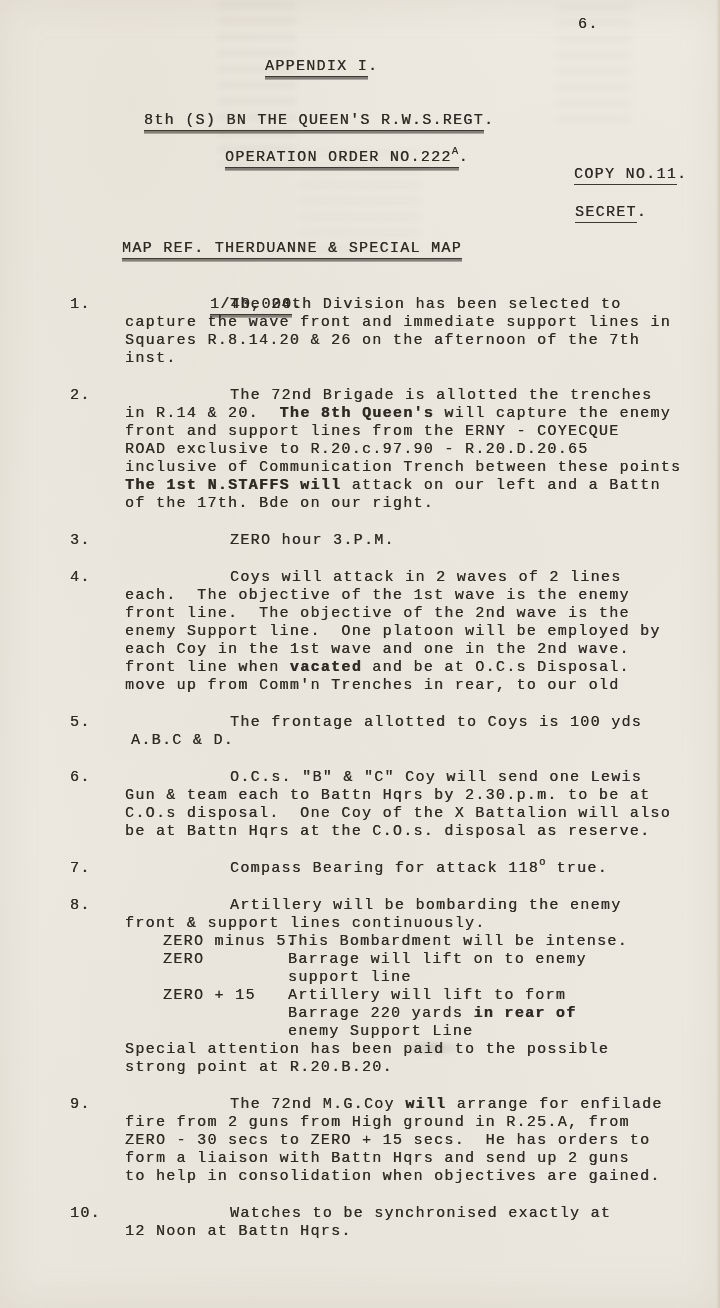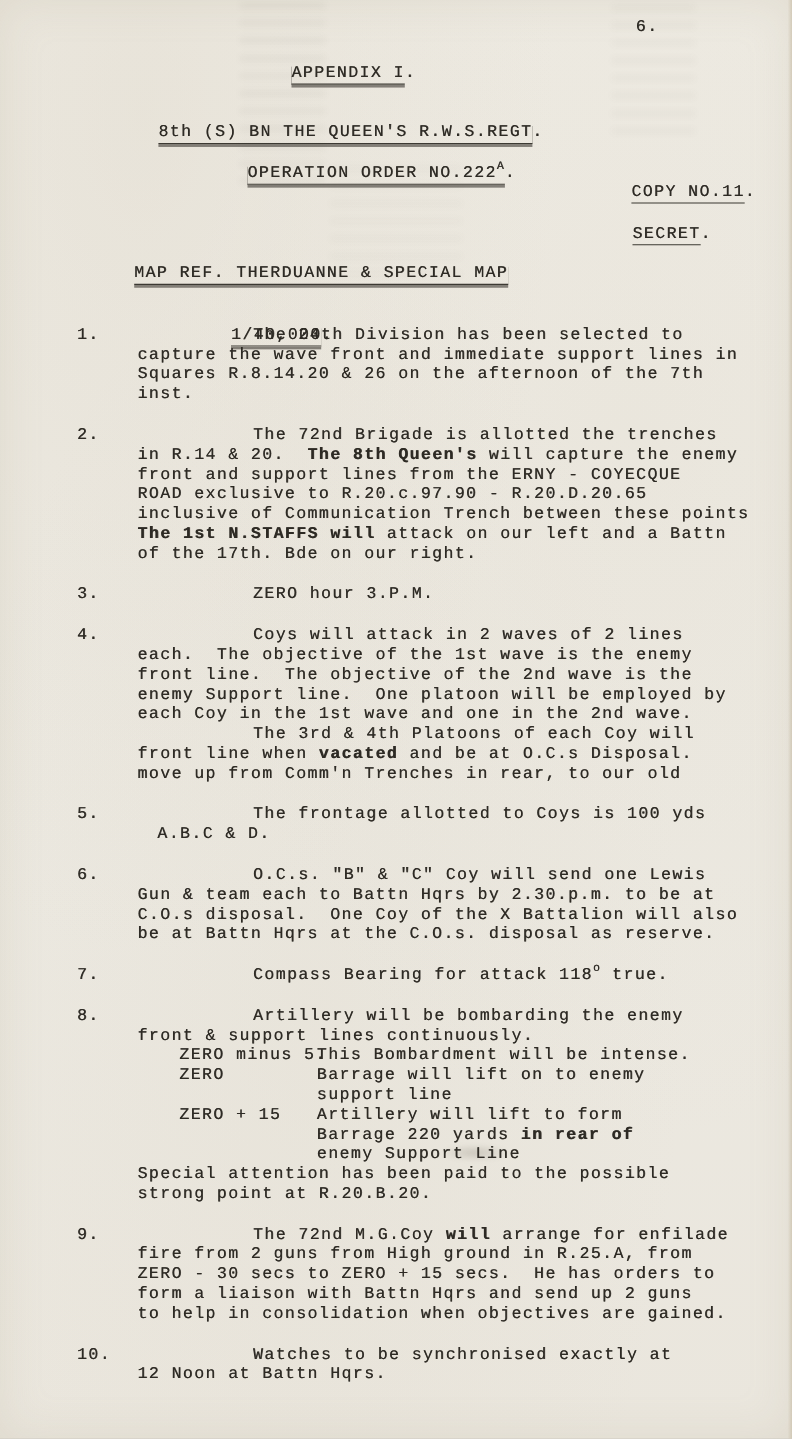--- a/index.html
+++ b/index.html
@@ -33,21 +33,21 @@
   .h-op{left:225px;top:149px;}
   .h-copy{left:574px;top:166px;}
   .h-map{left:122px;top:204px;}
   .h-map .l2{margin-left:88px;margin-top:2px;}
   .h-secret{left:575px;top:204px;}
   .docbody{position:absolute;left:125px;top:296px;width:588px;}
   .para{position:relative;margin-bottom:19px;}
   .para .num{position:absolute;left:-55px;top:0;}
   .line{white-space:pre;height:18px;}
   .line.first{margin-left:105px;}
-  .line.sub{margin-left:18px;}
+  .line.sub{margin-left:6px;}
   .line.zero{margin-left:38px;}
   .line.zero .c1{display:inline-block;width:125px;}
   .line.zcont{margin-left:163px;}
   .bold{font-weight:bold;text-shadow:0.5px 0 0 rgba(40,36,30,0.8);text-align:right;}
   
   .ghost{position:absolute;filter:blur(3px);opacity:0.10;pointer-events:none;
     background:repeating-linear-gradient(180deg, rgba(95,90,80,0.55) 0 6px, rgba(95,90,80,0) 6px 16px);}
   .g1{left:218px;top:2px;width:78px;height:165px;}
   .g2{left:556px;top:4px;width:76px;height:118px;opacity:0.07;}
   .g3{left:300px;top:150px;width:120px;height:110px;opacity:0.05;}
@@ -107,21 +107,20 @@
         <span class="num">3.</span>
         <div class="line first">ZERO hour 3.P.M.</div>
       </div>
       <div class="para">
         <span class="num">4.</span>
         <div class="line first">Coys will attack in 2 waves of 2 lines</div>
         <div class="line body">each.  The objective of the 1st wave is the enemy</div>
         <div class="line body">front line.  The objective of the 2nd wave is the</div>
         <div class="line body">enemy Support line.  One platoon will be employed by</div>
         <div class="line body">each Coy in the 1st wave and one in the 2nd wave.</div>
-        <div class="line first">The 3rd &amp; 4th Platoons of each Coy will</div>
         <div class="line body"><span>front line when </span><span class="bold">vacated</span><span> and be at O.C.s Disposal.</span></div>
         <div class="line body">move up from Comm'n Trenches in rear, to our old</div>
       </div>
       <div class="para">
         <span class="num">5.</span>
         <div class="line first">The frontage allotted to Coys is 100 yds</div>
         <div class="line sub">A.B.C &amp; D.</div>
       </div>
       <div class="para">
         <span class="num">6.</span>

